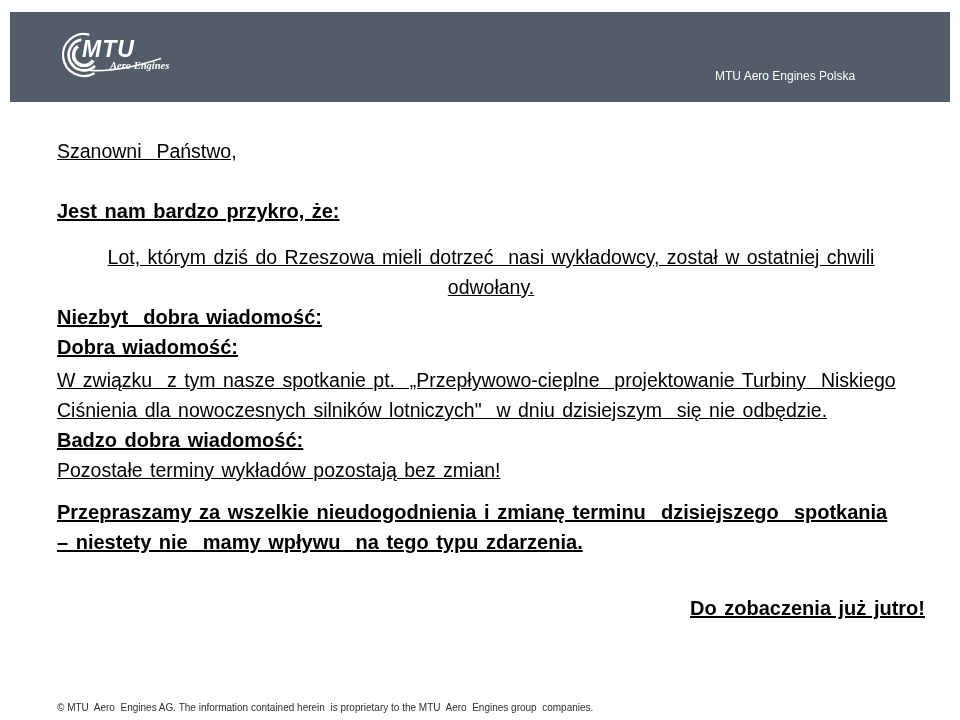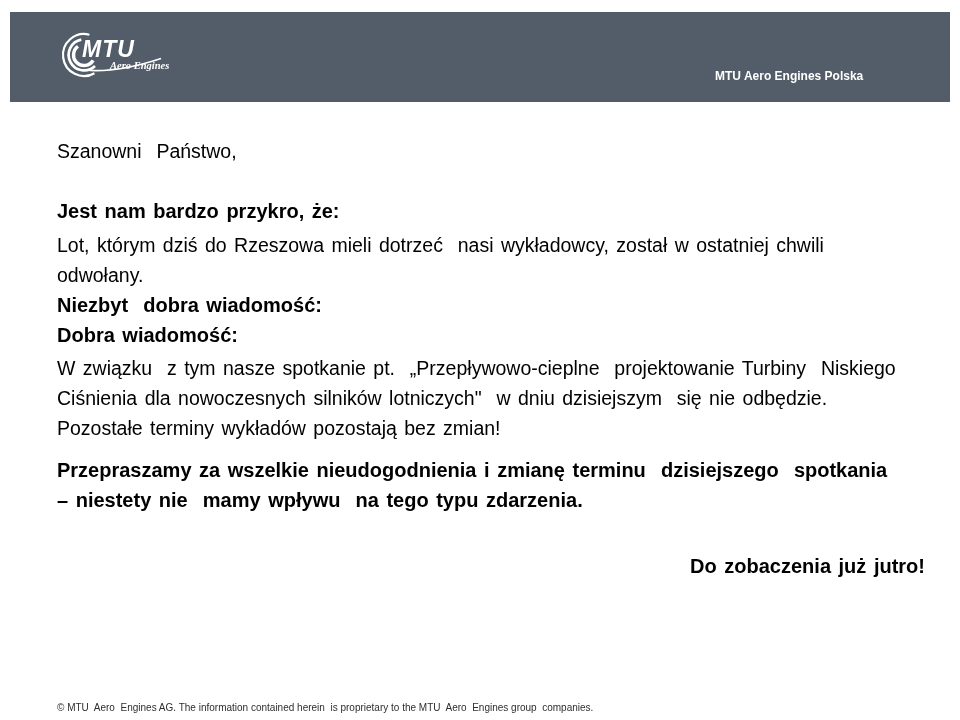--- a/index.html
+++ b/index.html
@@ -9,32 +9,32 @@
     overflow:hidden;
   }
   
   .header-bar{
     position:absolute;left:10px;top:12px;width:940px;height:90px;
     background:#525D69;
   }
   .logo{position:absolute;left:48px;top:14px;width:112px;height:58px;}
   .company-block{
     position:absolute;left:705px;top:27px;
-    color:#ffffff;font-size:12px;font-weight:bold;line-height:15px;
+    color:#ffffff;font-size:12px;font-weight:normal;line-height:15px;
     white-space:pre;
   }
   
   .body-text{position:absolute;left:57px;top:136px;width:868px;}
   .p{
     margin:0;font-size:19.5px;line-height:30px;color:#000000;
-    white-space:pre;word-spacing:2px;letter-spacing:0px;
+    white-space:pre;word-spacing:2px;letter-spacing:0px;text-decoration:underline;
   }
   .p.bold{font-weight:bold;font-size:20px;}
   .greeting{margin-bottom:30px;}
-  .mt7{margin-top:4px;}
+  .mt7{margin-top:16px;text-align:center;}
   .mt3{margin-top:3px;}
   .mt2{margin-top:12px;}
   .closing{margin-top:36px;text-align:right;}
   .highlight{color:#1F6A9F;}
   
   .footer-row{
     position:absolute;left:57px;top:681px;width:866px;
     display:flex;justify-content:center;
     font-size:15px;color:#2e2e2e;line-height:12px;margin-top:48px;
   }
@@ -75,20 +75,21 @@
 odwołany.</p>
 
   <p class="p bold">Niezbyt  dobra wiadomość:</p>
 
   <p class="p bold">Dobra wiadomość:</p>
 
   <p class="p mt3">W związku  z tym nasze spotkanie pt.  „Przepływowo-cieplne  projektowanie Turbiny  Niskiego
 Ciśnienia dla nowoczesnych silników lotniczych"  w dniu dzisiejszym  się nie odbędzie.</p>
 
 
+  <p class="p bold">Badzo dobra wiadomość:</p>
 
   <p class="p">Pozostałe terminy wykładów pozostają bez zmian!</p>
 
   <p class="p bold mt2">Przepraszamy za wszelkie nieudogodnienia i zmianę terminu  dzisiejszego  spotkania
 – niestety nie  mamy wpływu  na tego typu zdarzenia.</p>
 
   <p class="p bold closing">Do zobaczenia już jutro!</p>
 </div>
 
 <div class="footer-row">

